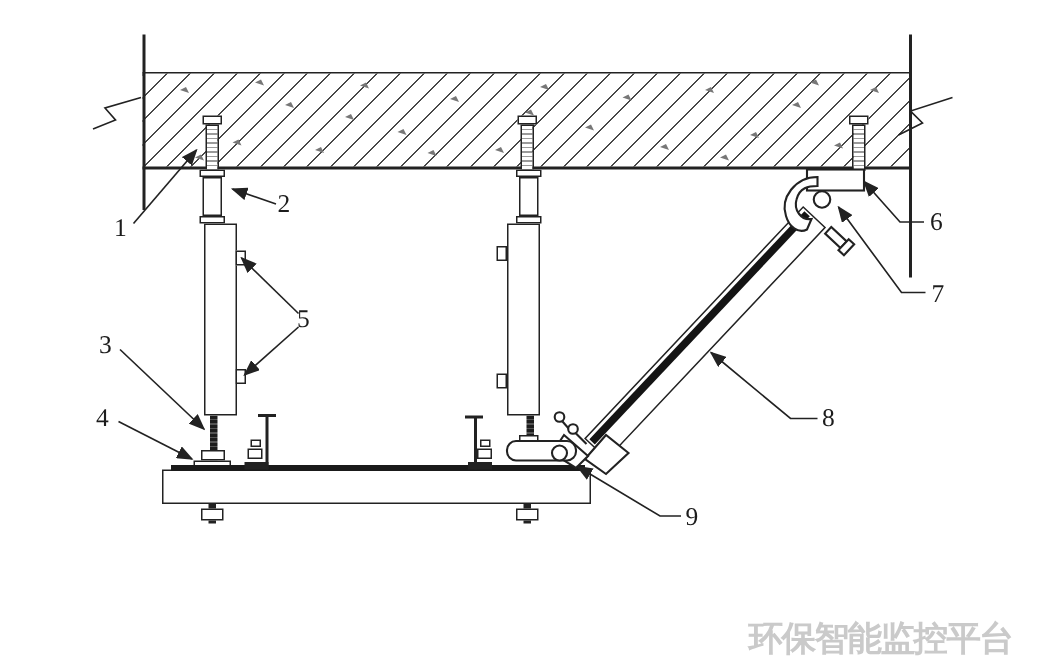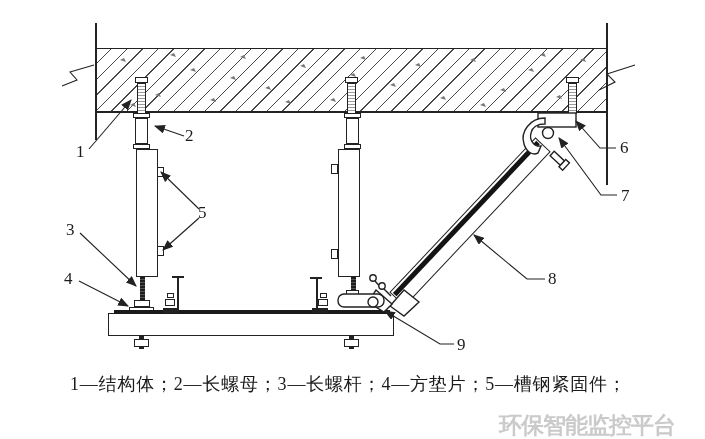--- a/index.html
+++ b/index.html
@@ -195,18 +195,17 @@
   <span class="num" style="left:185px;top:127px;">2</span>
   <span class="num" style="left:66px;top:221px;">3</span>
   <span class="num" style="left:64px;top:270px;">4</span>
   <span class="num" style="left:198px;top:204px;">5</span>
   <span class="num" style="left:620px;top:139px;">6</span>
   <span class="num" style="left:621px;top:187px;">7</span>
   <span class="num" style="left:548px;top:270px;">8</span>
   <span class="num" style="left:457px;top:336px;">9</span>
 
   <div class="abs caption">
-    <div>1—结构体；2—长螺母；3—长螺杆；4—方垫片；5—槽钢紧固件；</div>
   </div>
 
   <span class="abs wm">环保智能监控平台</span>
 
 </div>
 
 </body></html>

